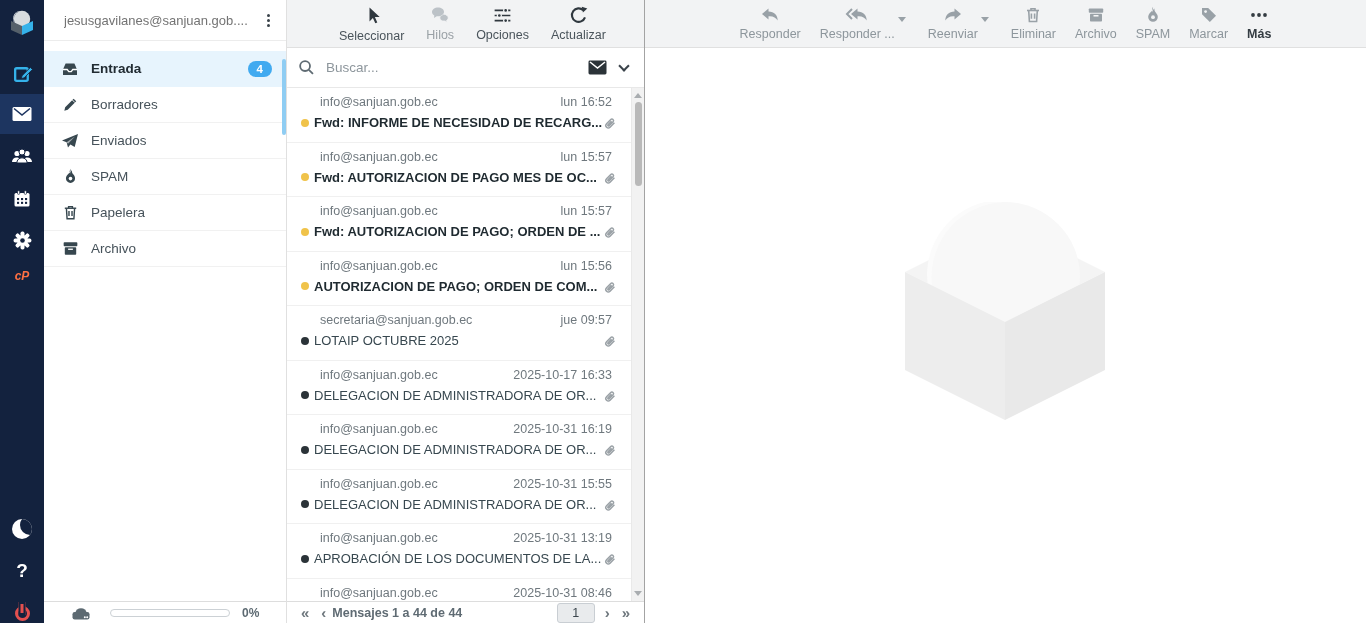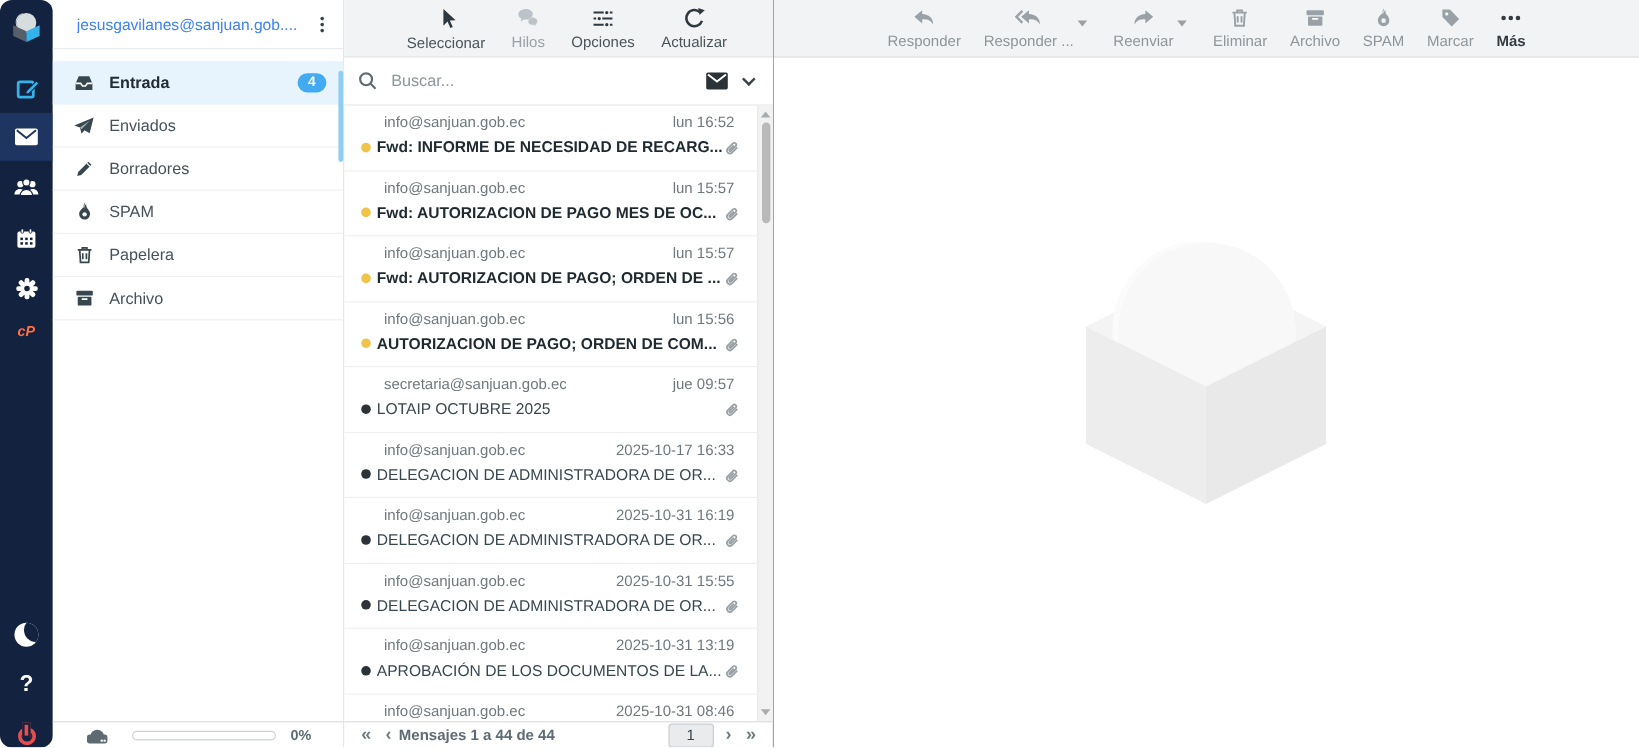--- a/index.html
+++ b/index.html
@@ -1,35 +1,35 @@
 <!DOCTYPE html>
 <html><head>
 <meta charset="utf-8">
 <style>
   html,body{margin:0;padding:0;background:#fff;}
   *{box-sizing:border-box;}
   #app{position:relative;width:1366px;height:623px;overflow:hidden;
        font-family:"Liberation Sans","DejaVu Sans",sans-serif;background:#fff;}
 
   
-  #taskmenu{position:absolute;left:0;top:0;width:44px;height:623px;background:#13223e;border-radius:10px;}
+  #taskmenu{position:absolute;left:0;top:0;width:44px;height:623px;background:#13223e;}
   .tm-btn{position:absolute;left:0;width:44px;height:40px;display:flex;align-items:center;justify-content:center;cursor:pointer;}
   .tm-btn.active{background:#1d3560;}
   #tm-logo{position:absolute;left:0;top:0;width:44px;height:44px;display:flex;align-items:center;justify-content:center;}
   .cp-label{color:#ff7043;font-weight:bold;font-style:italic;font-size:12px;}
   .q-label{color:#fff;font-weight:bold;font-size:19px;}
   .moon{position:relative;width:20px;height:20px;border-radius:50%;background:#fff;overflow:hidden;}
   .moon::after{content:"";position:absolute;left:8px;top:-4px;width:20px;height:20px;border-radius:50%;background:#13223e;}
   .power{position:relative;width:15px;height:15px;border:3px solid #e4504f;border-radius:50%;}
   .power::after{content:"";position:absolute;left:50%;top:-7px;transform:translateX(-50%);width:3px;height:9px;background:#e4504f;border:2px solid #13223e;}
 
   
   #folders-col{position:absolute;left:44px;top:0;width:243px;height:623px;background:#fff;border-right:1px solid #e0e0e0;}
   #account-header{position:absolute;left:0;top:0;width:100%;height:41px;display:flex;align-items:center;padding:0 10px 0 20px;border-bottom:1px solid #ececec;}
-  #account-email{flex:1;font-size:13px;color:#3b82f6;white-space:nowrap;overflow:hidden;}
+  #account-email{flex:1;font-size:13px;color:#737373;white-space:nowrap;overflow:hidden;}
   .kebab{display:flex;flex-direction:column;gap:2px;padding:4px 6px;cursor:pointer;}
   .kebab i{width:3px;height:3px;border-radius:50%;background:#3a434a;}
   #folder-list{position:absolute;left:0;top:41px;width:100%;padding-top:10px;}
   .folder{height:36px;display:flex;align-items:center;padding:0 14px 0 16px;border-bottom:1px solid #f1f1f1;cursor:pointer;}
   .folder .ficon{width:20px;height:20px;flex:0 0 20px;display:flex;align-items:center;justify-content:center;}
   .folder .flabel{margin-left:11px;font-size:13.5px;color:#46525a;flex:1;}
   .folder.selected{background:#e7f4fd;border-bottom:1px solid #e7f4fd;}
   .folder.selected .flabel{font-weight:bold;color:#222c33;}
   .badge{background:#41aaf0;color:#fff;font-size:11.5px;font-weight:bold;border-radius:9px;padding:2px 9px;}
   #folder-scrollthumb{position:absolute;right:0;top:59px;width:4px;height:76px;background:#8fcdf3;border-radius:2px;}
@@ -183,35 +183,35 @@
           <svg width="20" height="20" viewBox="0 0 20 20">
             <path d="M3 10.5L5.6 4.5h8.8L17 10.5V16H3z" fill="#37474f"></path>
             <path d="M3 10.5h4.2l1.6 2.2h2.4l1.6-2.2H17" fill="none" stroke="#fff" stroke-width="1.3"></path>
           </svg>
         </span>
         <span class="flabel">Entrada</span>
         <span class="badge">4</span>
       </div>
       <div class="folder">
         <span class="ficon">
+          <svg width="19" height="19" viewBox="0 0 20 20">
+            <path d="M3.5 16.5l.9-3.6 8.9-8.9 2.7 2.7-8.9 8.9-3.6.9z" fill="#37474f"></path>
+            <path d="M12 5.3l2.7 2.7" stroke="#fff" stroke-width="1"></path>
+          </svg>
+        </span>
+        <span class="flabel">Borradores</span>
+      </div>
+      <div class="folder">
+        <span class="ficon">
           <svg width="20" height="20" viewBox="0 0 20 20">
             <path d="M18 3L2 9.6l4.6 1.7L8 16.5l2.4-3 4.3 2.6L18 3z" fill="#37474f"></path>
             <path d="M6.6 11.3L15 5.5 8 12.8z" fill="#fff" opacity="0.55"></path>
           </svg>
         </span>
         <span class="flabel">Enviados</span>
-      </div>
-      <div class="folder">
-        <span class="ficon">
-          <svg width="19" height="19" viewBox="0 0 20 20">
-            <path d="M3.5 16.5l.9-3.6 8.9-8.9 2.7 2.7-8.9 8.9-3.6.9z" fill="#37474f"></path>
-            <path d="M12 5.3l2.7 2.7" stroke="#fff" stroke-width="1"></path>
-          </svg>
-        </span>
-        <span class="flabel">Borradores</span>
       </div>
       <div class="folder">
         <span class="ficon">
           <svg width="19" height="19" viewBox="0 0 20 20">
             <path d="M10 1.8c.6 2.7-1 4-2.4 5.5C6.2 8.8 5.2 10.1 5.2 12a4.8 4.8 0 0 0 9.6 0c0-1.6-.8-2.8-1.7-4-1-1.3-2-2.6-1.6-4.6-1.3.9-2 2.1-1.9 3.8-.8-1.5-.6-3.4.4-5.4z" fill="#37474f"></path>
             <circle cx="10" cy="12.2" r="1.9" fill="#fff"></circle>
           </svg>
         </span>
         <span class="flabel">SPAM</span>
       </div>

